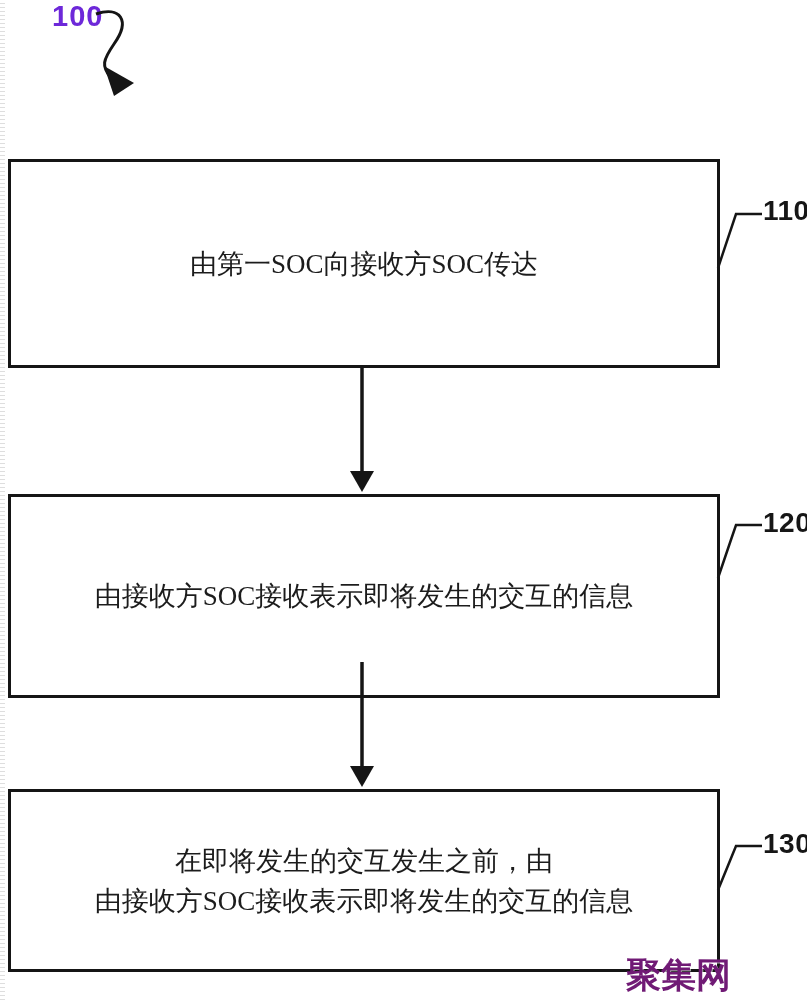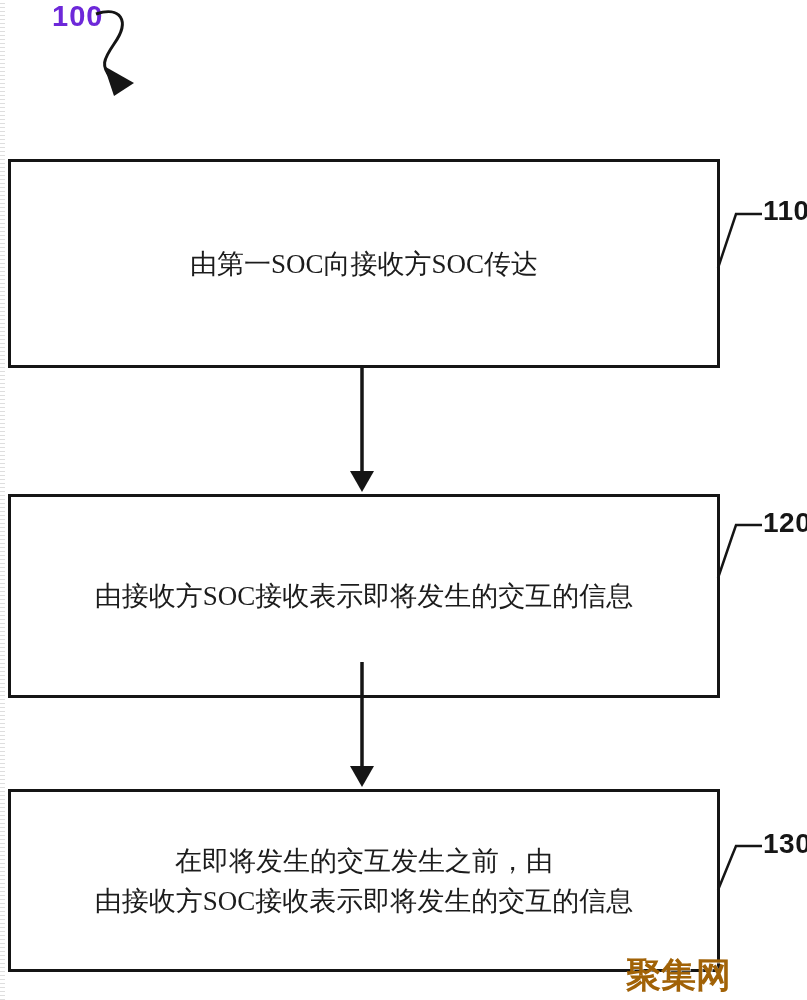--- a/index.html
+++ b/index.html
@@ -77,21 +77,21 @@
   }
   .ref-110 { top: 197px; }
   .ref-120 { top: 509px; }
   .ref-130 { top: 830px; }
   .watermark {
     position: absolute;
     left: 626px;
     top: 956px;
     font-size: 35px;
     font-weight: bold;
-    color: #a16207;
+    color: #701a75;
     letter-spacing: 0px;
     line-height: 38px;
     z-index: 5;
     text-shadow: 1px 1px 0 rgba(255,255,255,0.6);
   }
 </style>
 </head>
 <body>
 
 <div class="page">

